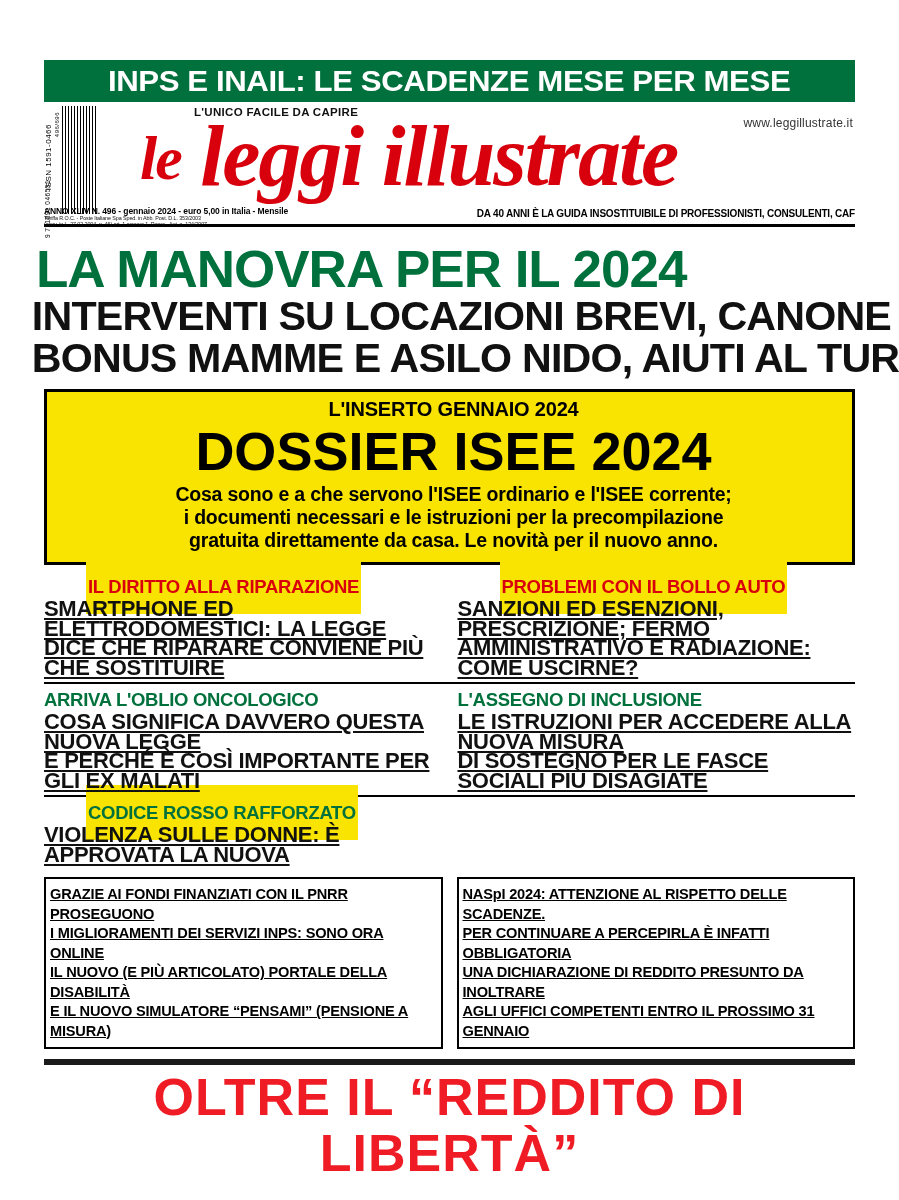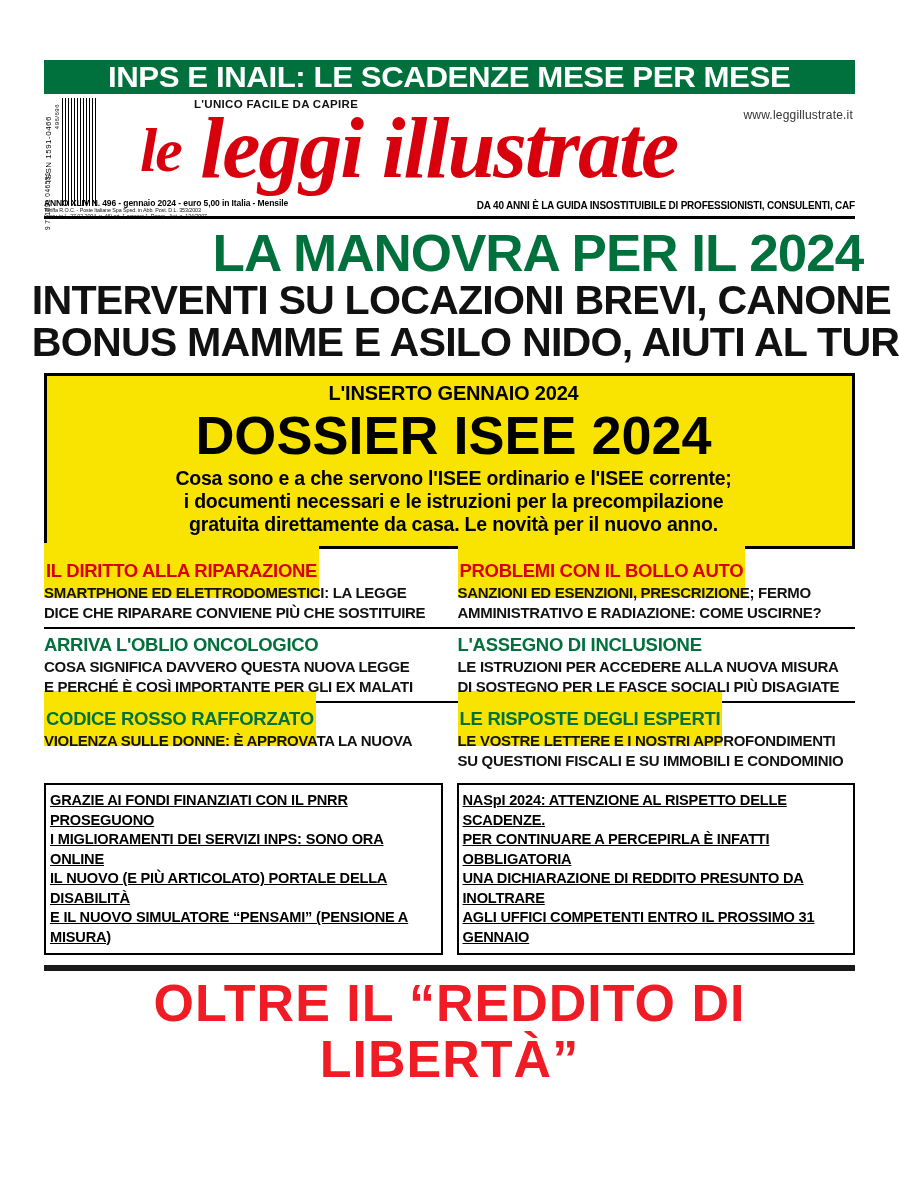--- a/index.html
+++ b/index.html
@@ -20,21 +20,21 @@
     height: 1200px;
     background: #fff;
     box-sizing: border-box;
     padding: 0 44px;
   }
 
   
   .top-banner {
     margin-top: 60px;
     background: #00713c;
-    height: 34px;
+    height: 42px;
     display: flex;
     align-items: center;
     justify-content: center;
     padding: 0 8px;
   }
   .top-banner span {
     color: #ffffff;
     font-weight: bold;
     font-size: 30px;
     letter-spacing: -0.4px;
@@ -138,22 +138,22 @@
     top: 106px;
     font-size: 10px;
     font-weight: bold;
     letter-spacing: -0.2px;
     white-space: nowrap;
   }
 
   
   .rule-black-thin { height: 3px; background: #000; }
   .main-head {
-    margin-top: 8px;
-    text-align: right;
+    margin-top: 16px;
+    text-align: left;
   }
   .main-head .l1 {
     color: #00713c;
     font-weight: bold;
     font-size: 52px;
     line-height: 52px;
     letter-spacing: -1px;
     transform: scaleX(1.02);
   }
   .main-head .l2, .main-head .l3 {
@@ -203,32 +203,34 @@
   .brief-col { width: 50%; }
   .brief-head {
     font-weight: bold;
     font-size: 18.5px;
     line-height: 20px;
     letter-spacing: -0.3px;
     margin-bottom: 2px;
   }
   .brief-body {
     font-weight: bold;
-    font-size: 15px;
+    font-size: 22px;
     line-height: 19.5px;
     letter-spacing: -0.3px;
     color: #111;
     transform: scaleX(1.0);
+    text-decoration: underline;
   }
   .hl-red { color: #d8000c; }
   .hl-green { color: #00713c; }
   .hl-yellowbg {
     background: #f9e300;
     display: inline;
     padding: 17px 2px;
+    margin-left: 42px;
   }
   .sep { height: 2px; background: #000; }
 
   
   .notes {
     display: flex;
     gap: 14px;
     margin-top: 8px;
   }
   .note {
@@ -362,29 +364,20 @@
 
     <div class="brief-row">
       <div class="brief-col">
         <div class="brief-head">
           <span class="hl-green hl-yellowbg">CODICE ROSSO RAFFORZATO</span>
         </div>
         <div class="brief-body">
           <div>VIOLENZA SULLE DONNE: È APPROVATA LA NUOVA</div>
         </div>
       </div>
-      <div class="brief-col">
-        <div class="brief-head">
-          <span class="hl-green hl-yellowbg">LE RISPOSTE DEGLI ESPERTI</span>
-        </div>
-        <div class="brief-body">
-          <div>LE VOSTRE LETTERE E I NOSTRI APPROFONDIMENTI</div>
-          <div>SU QUESTIONI FISCALI E SU IMMOBILI E CONDOMINIO</div>
-        </div>
-      </div>
     </div>
 
   </div>
 
   <div class="notes">
     <div class="note">
       <div>GRAZIE AI FONDI FINANZIATI CON IL PNRR PROSEGUONO</div>
       <div>I MIGLIORAMENTI DEI SERVIZI INPS: SONO ORA ONLINE</div>
       <div>IL NUOVO (E PIÙ ARTICOLATO) PORTALE DELLA DISABILITÀ</div>
       <div>E IL NUOVO SIMULATORE “PENSAMI” (PENSIONE A MISURA)</div>

